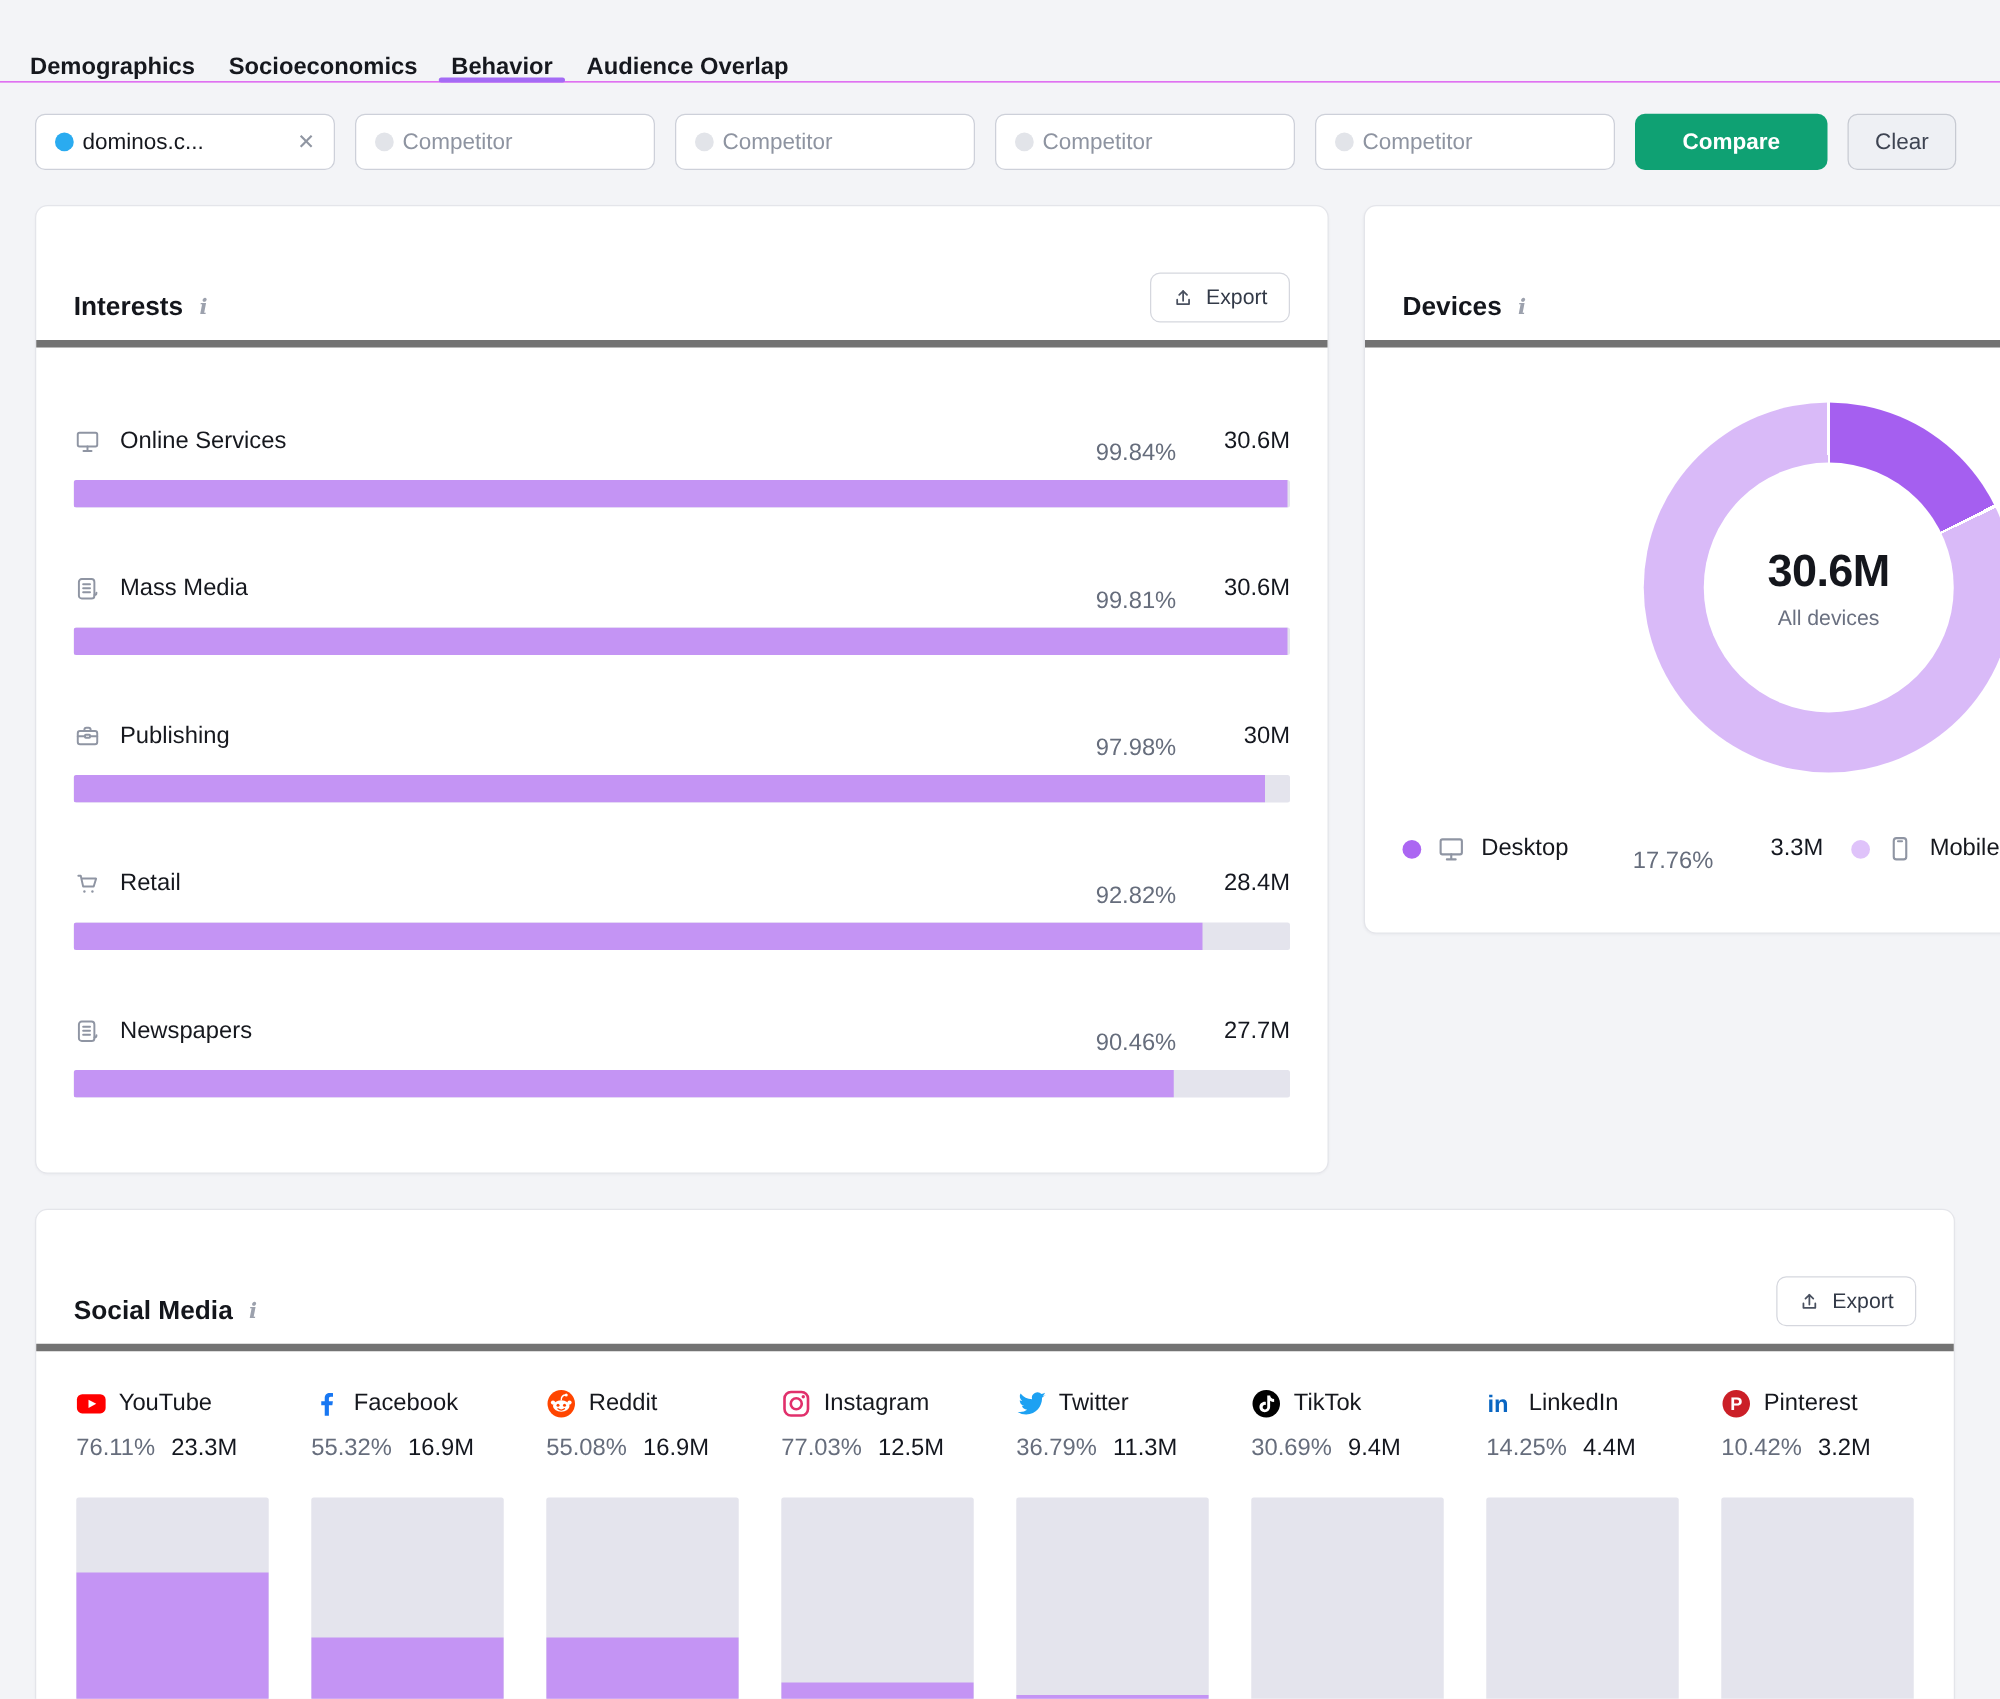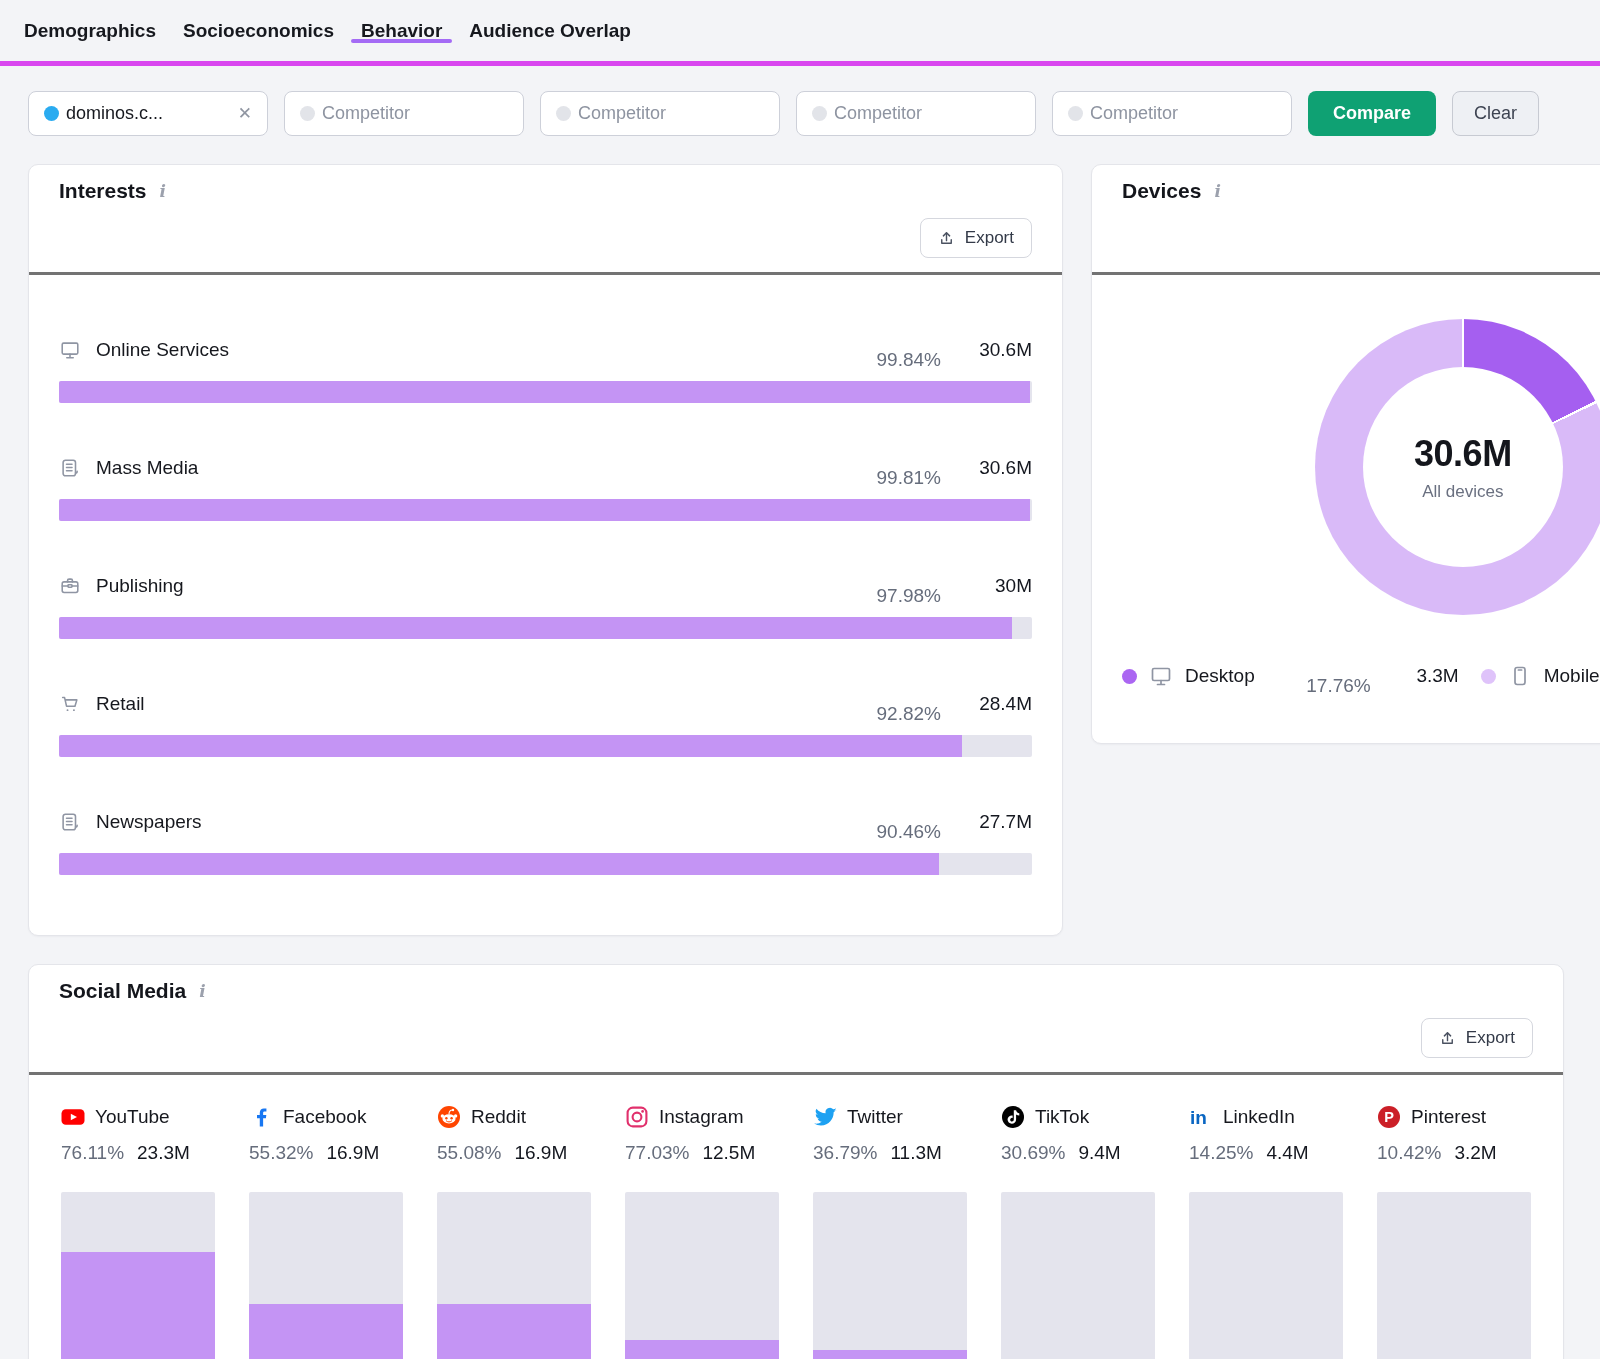--- a/index.html
+++ b/index.html
@@ -6,23 +6,23 @@
   html,body { margin:0; padding:0; }
   body {
     width:1600px; height:1359px;
     background:#F3F4F7;
     font-family:"Liberation Sans", sans-serif;
     color:#16181E;
     -webkit-font-smoothing:antialiased;
   }
   
   .tabbar {
-    display:flex; align-items:center; gap:27px;
+    display:flex; align-items:flex-end; gap:27px;
     height:66px; padding:0 24px;
-    border-bottom:5px solid #d946ef;
+    border-bottom:1px solid #d946ef;
   }
   .tab {
     position:relative; background:none; border:none; padding:0; margin:0;
     font-family:inherit; font-size:19px; font-weight:600; color:#16181E;
     cursor:pointer; display:flex; align-items:center;
   }
   .tab.active::after {
     content:""; position:absolute; left:-10px; right:-10px; bottom:-1px;
     height:4px; border-radius:3px; background:#A46BF5;
   }
@@ -33,39 +33,39 @@
     border:1px solid #CDD0D9; border-radius:8px;
     display:flex; align-items:center; gap:7px; padding:0 15px;
     font-size:18px; cursor:pointer;
   }
   .dot { width:15px; height:15px; border-radius:50%; flex:0 0 auto; }
   .dot-gray { background:#E2E4E9; }
   .chip-label { color:#16181E; white-space:nowrap; overflow:hidden; }
   .chip-ph { color:#8E94A1; }
   .chip .close { margin-left:auto; color:#9096A2; font-size:17px; line-height:1; }
   .btn-compare {
-    height:45px; padding:0 25px; border:none; border-radius:8px;
+    height:45px; padding:0 38px; border:none; border-radius:8px;
     background:#0FA173; color:#fff; font-family:inherit;
     font-size:18px; font-weight:700; cursor:pointer;
   }
   .btn-clear {
     height:45px; padding:0 21px; border:1px solid #C7CAD2; border-radius:8px;
     background:#EEF0F4; color:#3E4452; font-family:inherit; font-size:18px; cursor:pointer;
   }
   
   .top-row { display:flex; align-items:flex-start; gap:28px; margin:0 36px 28px 28px; }
   .panel {
     background:#fff; border:1px solid #E4E5EA; border-radius:10px;
     box-shadow:0 1px 2px rgba(16,24,40,.04);
   }
   .panel-interests { flex:0 0 1035px; }
   .panel-devices { flex:1; }
   .panel-head {
-    display:flex; align-items:flex-start; min-height:68px;
-    padding:14px 30px; border-bottom:3px solid #737373;
+    display:flex; align-items:flex-end; min-height:68px;
+    padding:14px 30px; border-bottom:6px solid #737373;
   }
   .head-left { display:flex; align-items:center; gap:13px; }
   .panel-title { margin:0; font-size:21px; font-weight:700; color:#14161C; }
   .info {
     color:#9CA1AD; font-family:"DejaVu Serif", serif; font-style:italic;
     font-weight:700; font-size:17px; cursor:pointer;
   }
   .btn-export {
     margin-left:auto; display:flex; align-items:center; gap:10px;
     height:40px; padding:0 17px; background:#fff;

